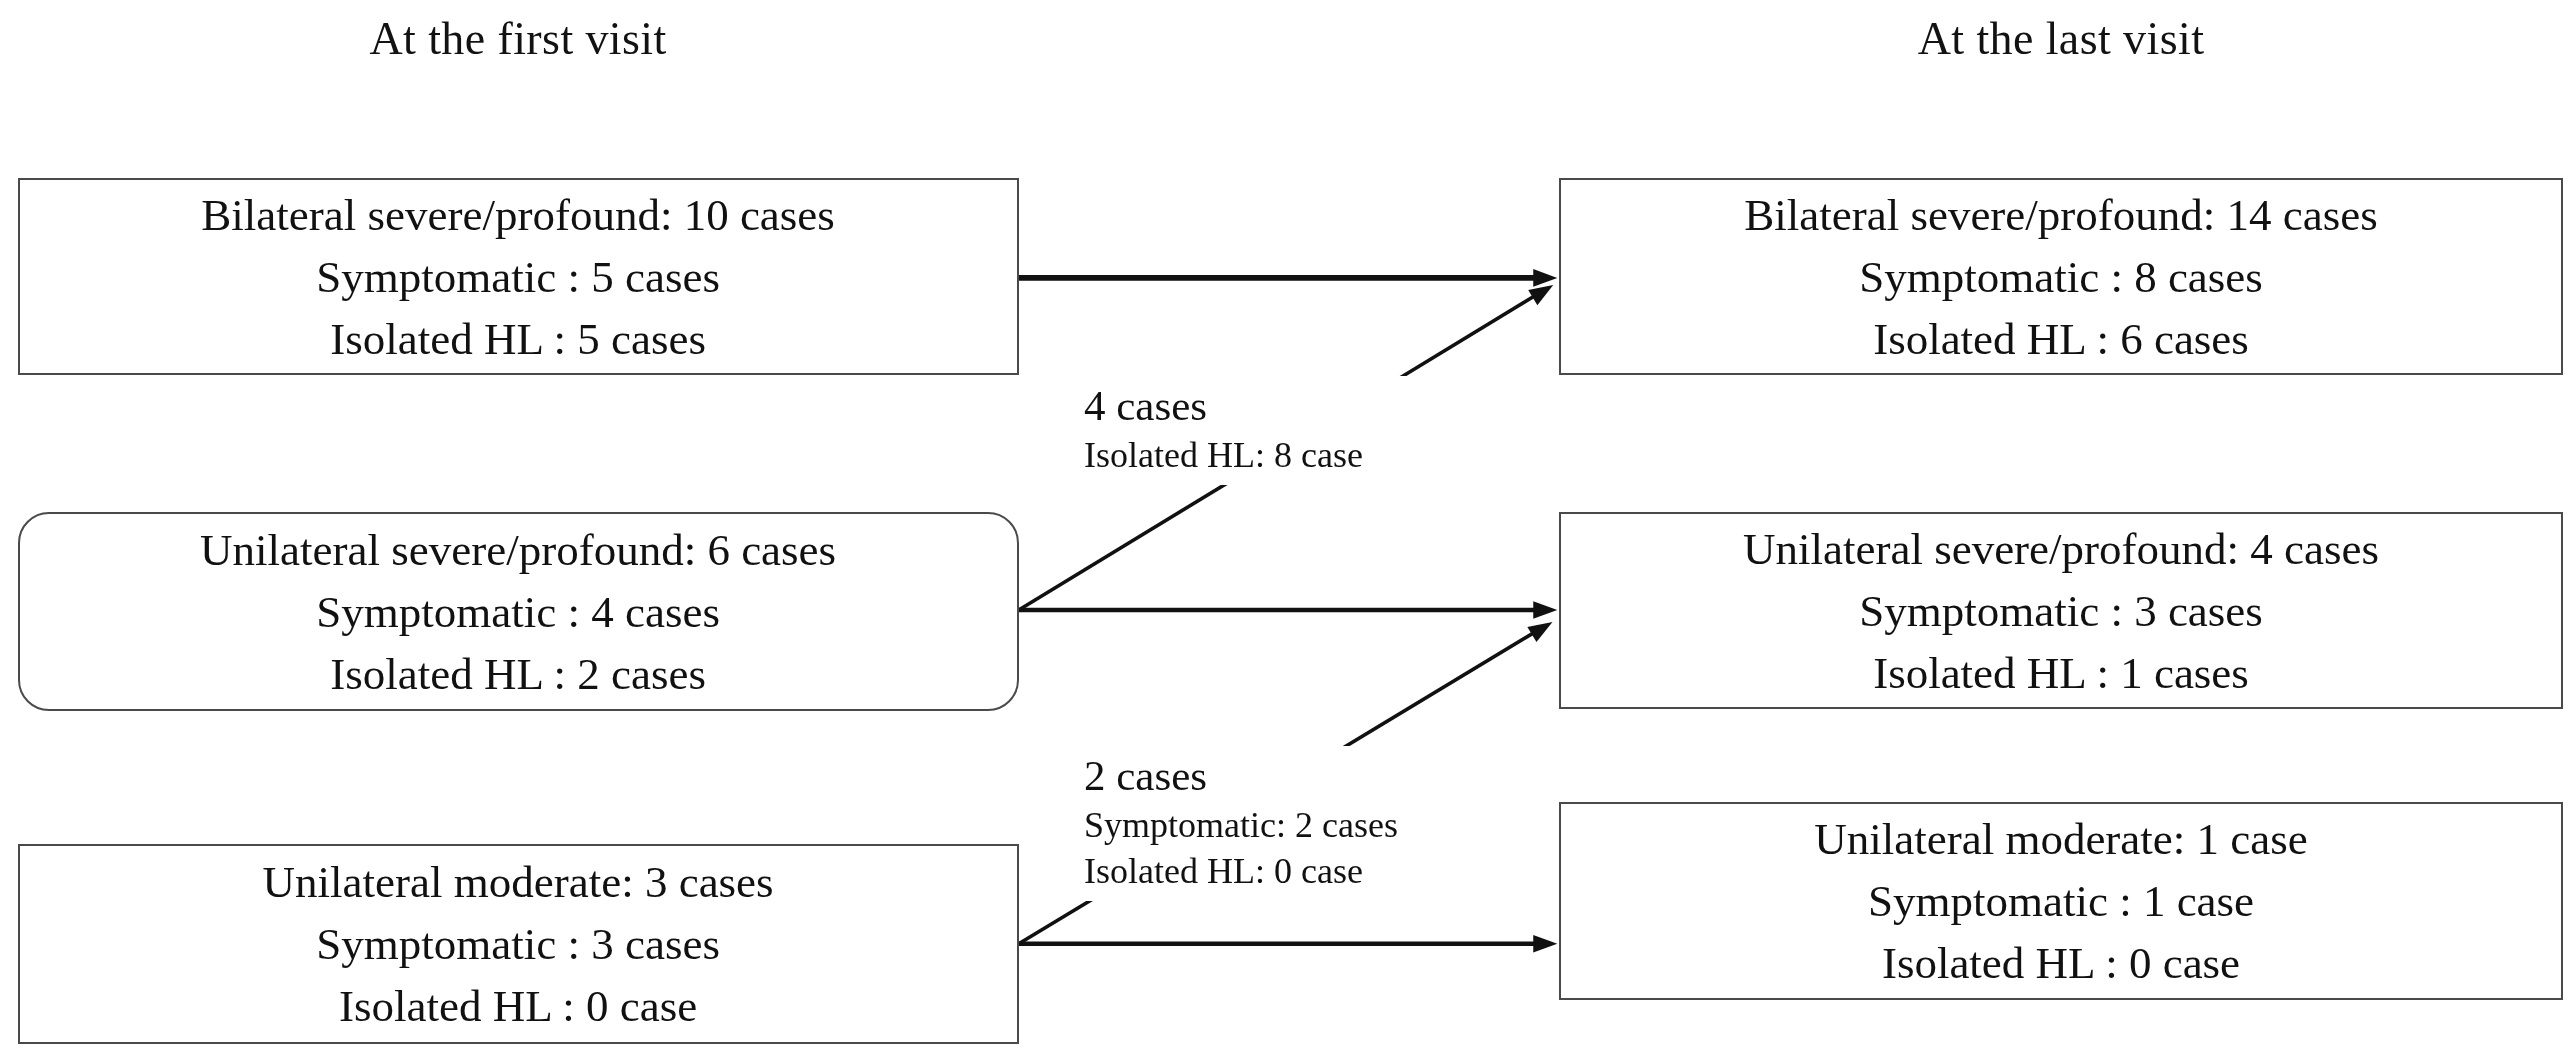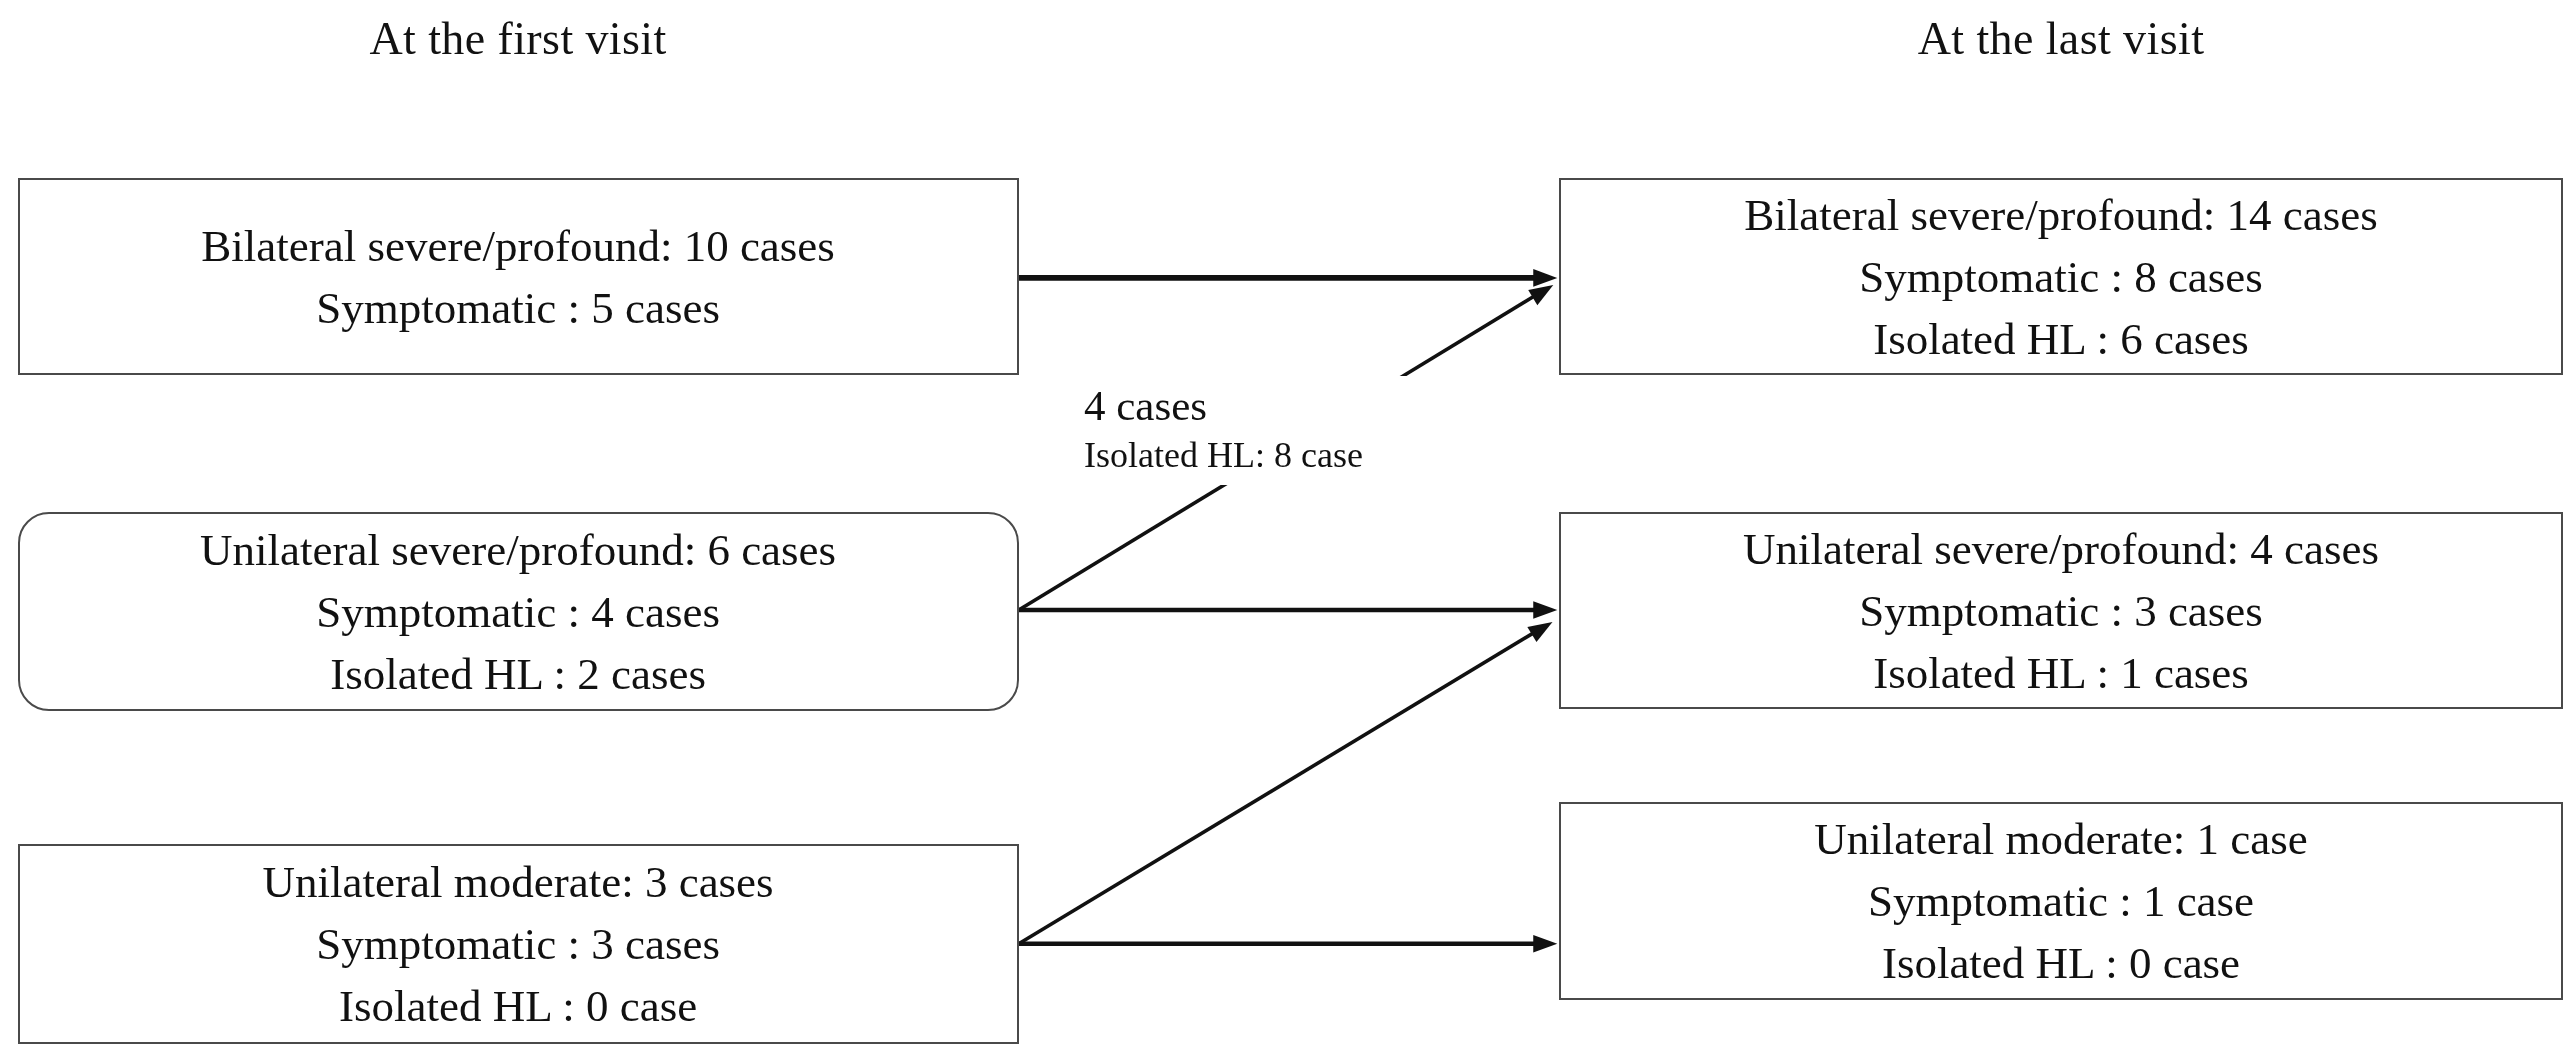--- a/index.html
+++ b/index.html
@@ -111,20 +111,21 @@
 
     <g>
       <line x1="1273" y1="1179" x2="1919" y2="789" stroke-width="4.5"></line>
       <polygon points="1940,777 1920,801.9 1908.6,783.1"></polygon>
     </g>
   </svg>
 
   <div class="node-box pos-l1">
     <div class="box-line">Bilateral severe/profound: 10 cases</div>
     <div class="box-line">Symptomatic : 5 cases</div>
+    <div class="box-line">Isolated HL : 5 cases</div>
   </div>
 
   <div class="node-box pos-l2">
     <div class="box-line">Unilateral severe/profound: 6 cases</div>
     <div class="box-line">Symptomatic : 4 cases</div>
     <div class="box-line">Isolated HL : 2 cases</div>
   </div>
 
   <div class="node-box pos-l3">
     <div class="box-line">Unilateral moderate: 3 cases</div>
@@ -148,15 +149,20 @@
     <div class="box-line">Unilateral moderate: 1 case</div>
     <div class="box-line">Symptomatic : 1 case</div>
     <div class="box-line">Isolated HL : 0 case</div>
   </div>
 
   <div class="transition-label pos-t1">
     <div class="t-title">4 cases</div>
     <div class="t-sub">Isolated HL: 8 case</div>
   </div>
 
+  <div class="transition-label pos-t2">
+    <div class="t-title">2 cases</div>
+    <div class="t-sub">Symptomatic: 2 cases</div>
+    <div class="t-sub">Isolated HL: 0 case</div>
+  </div>
 
 </div>
 
 
 </body></html>

